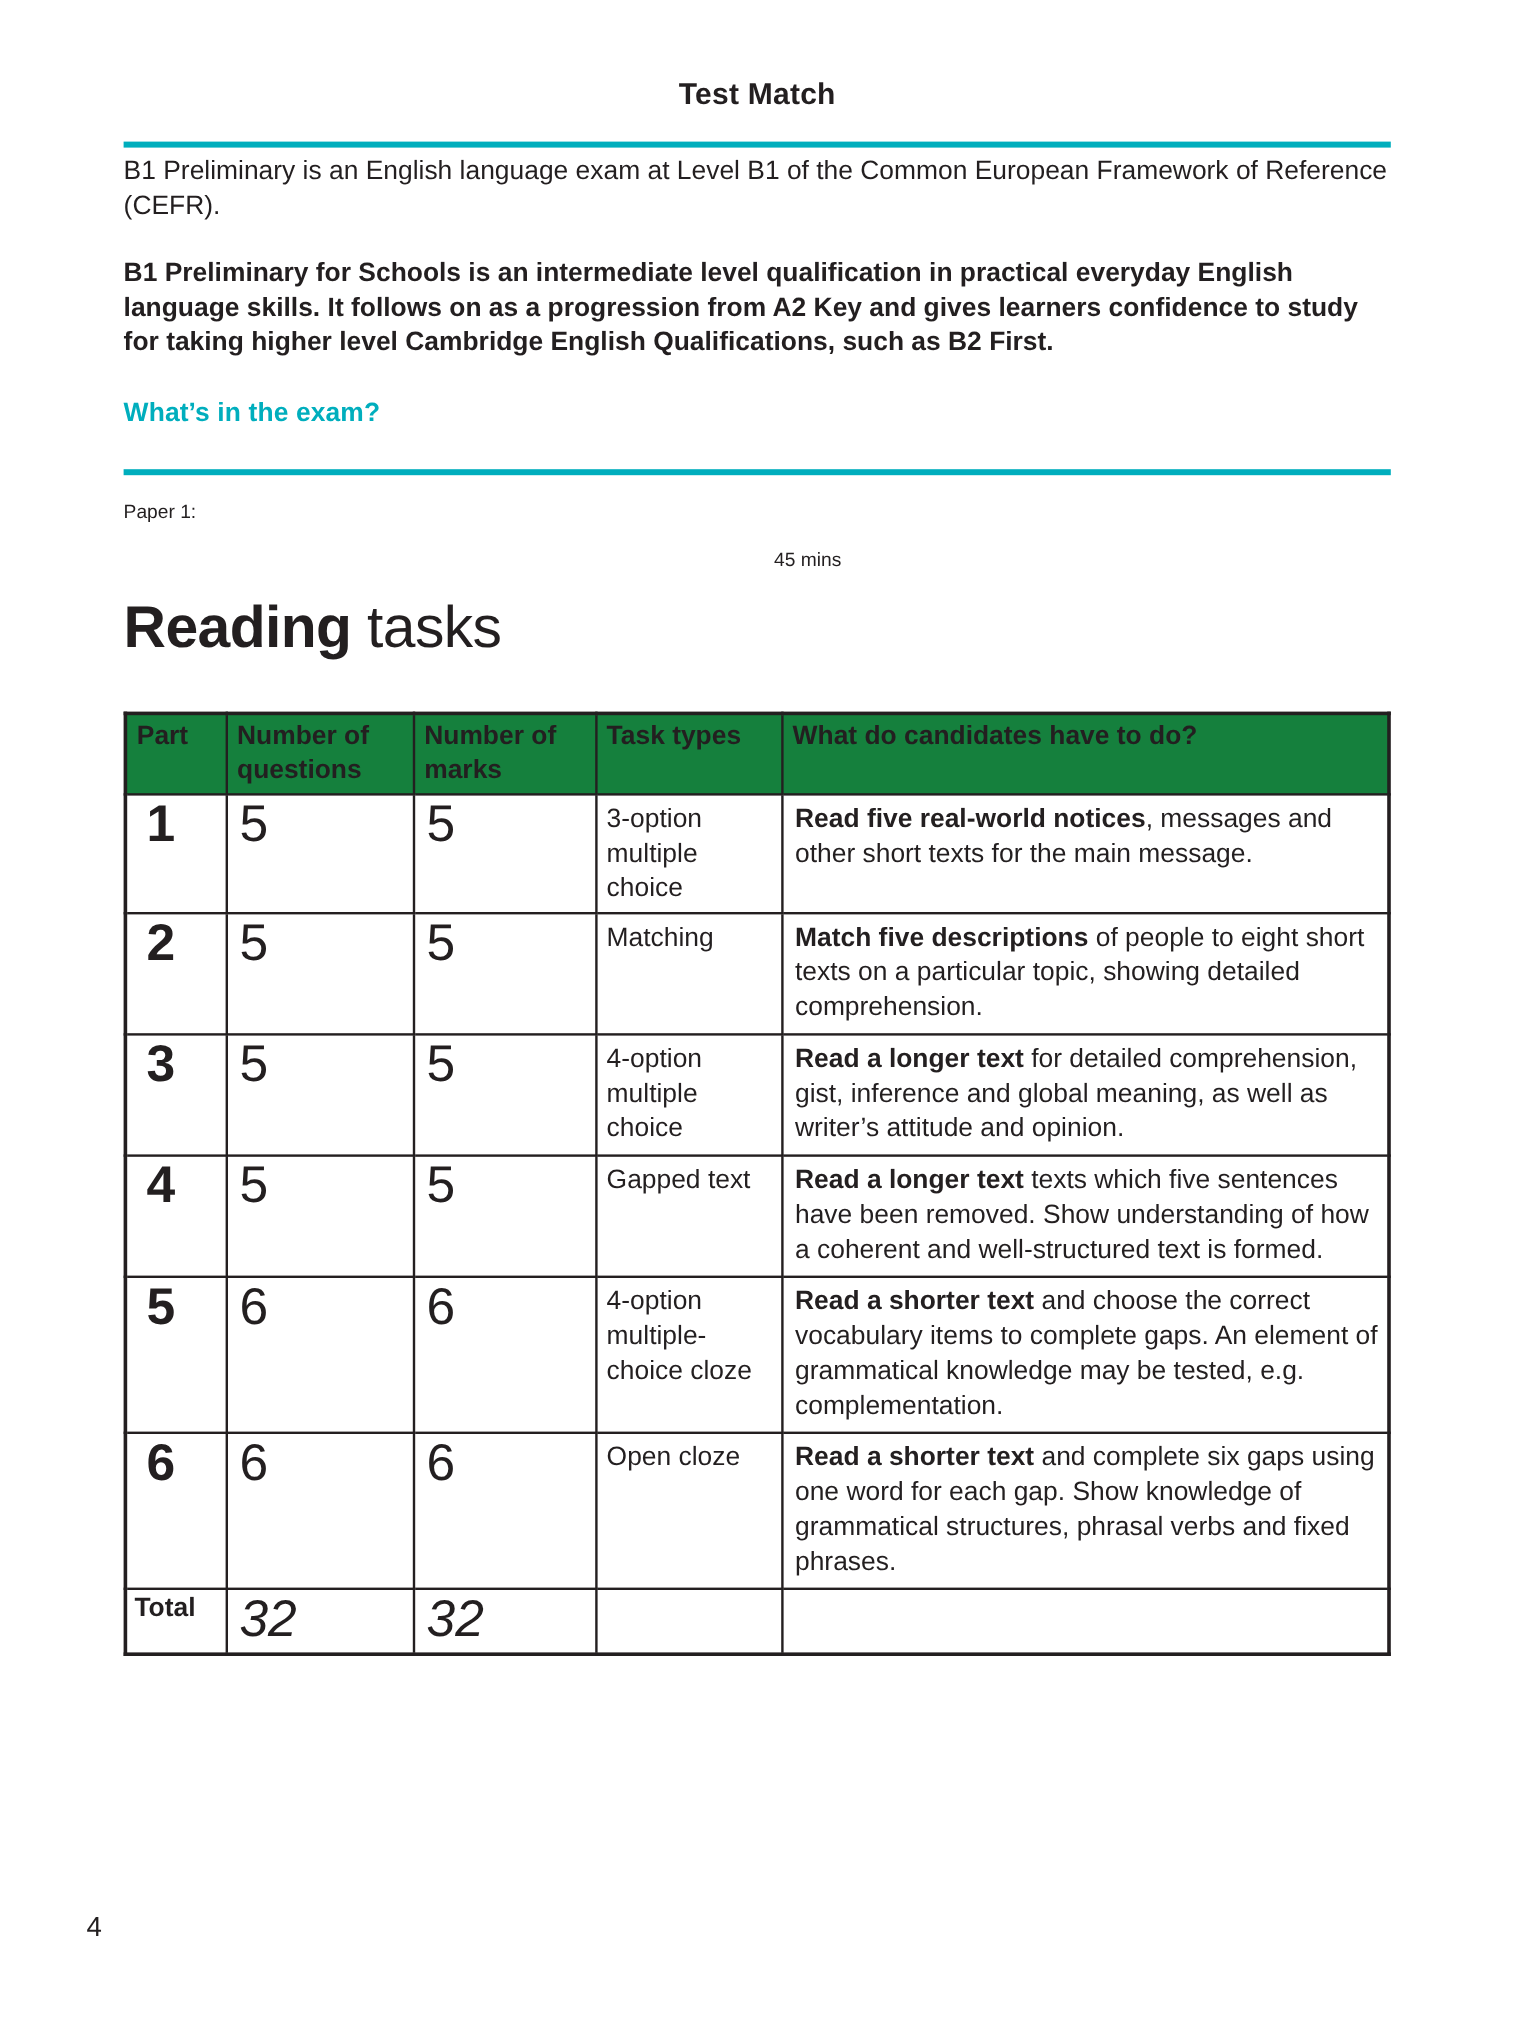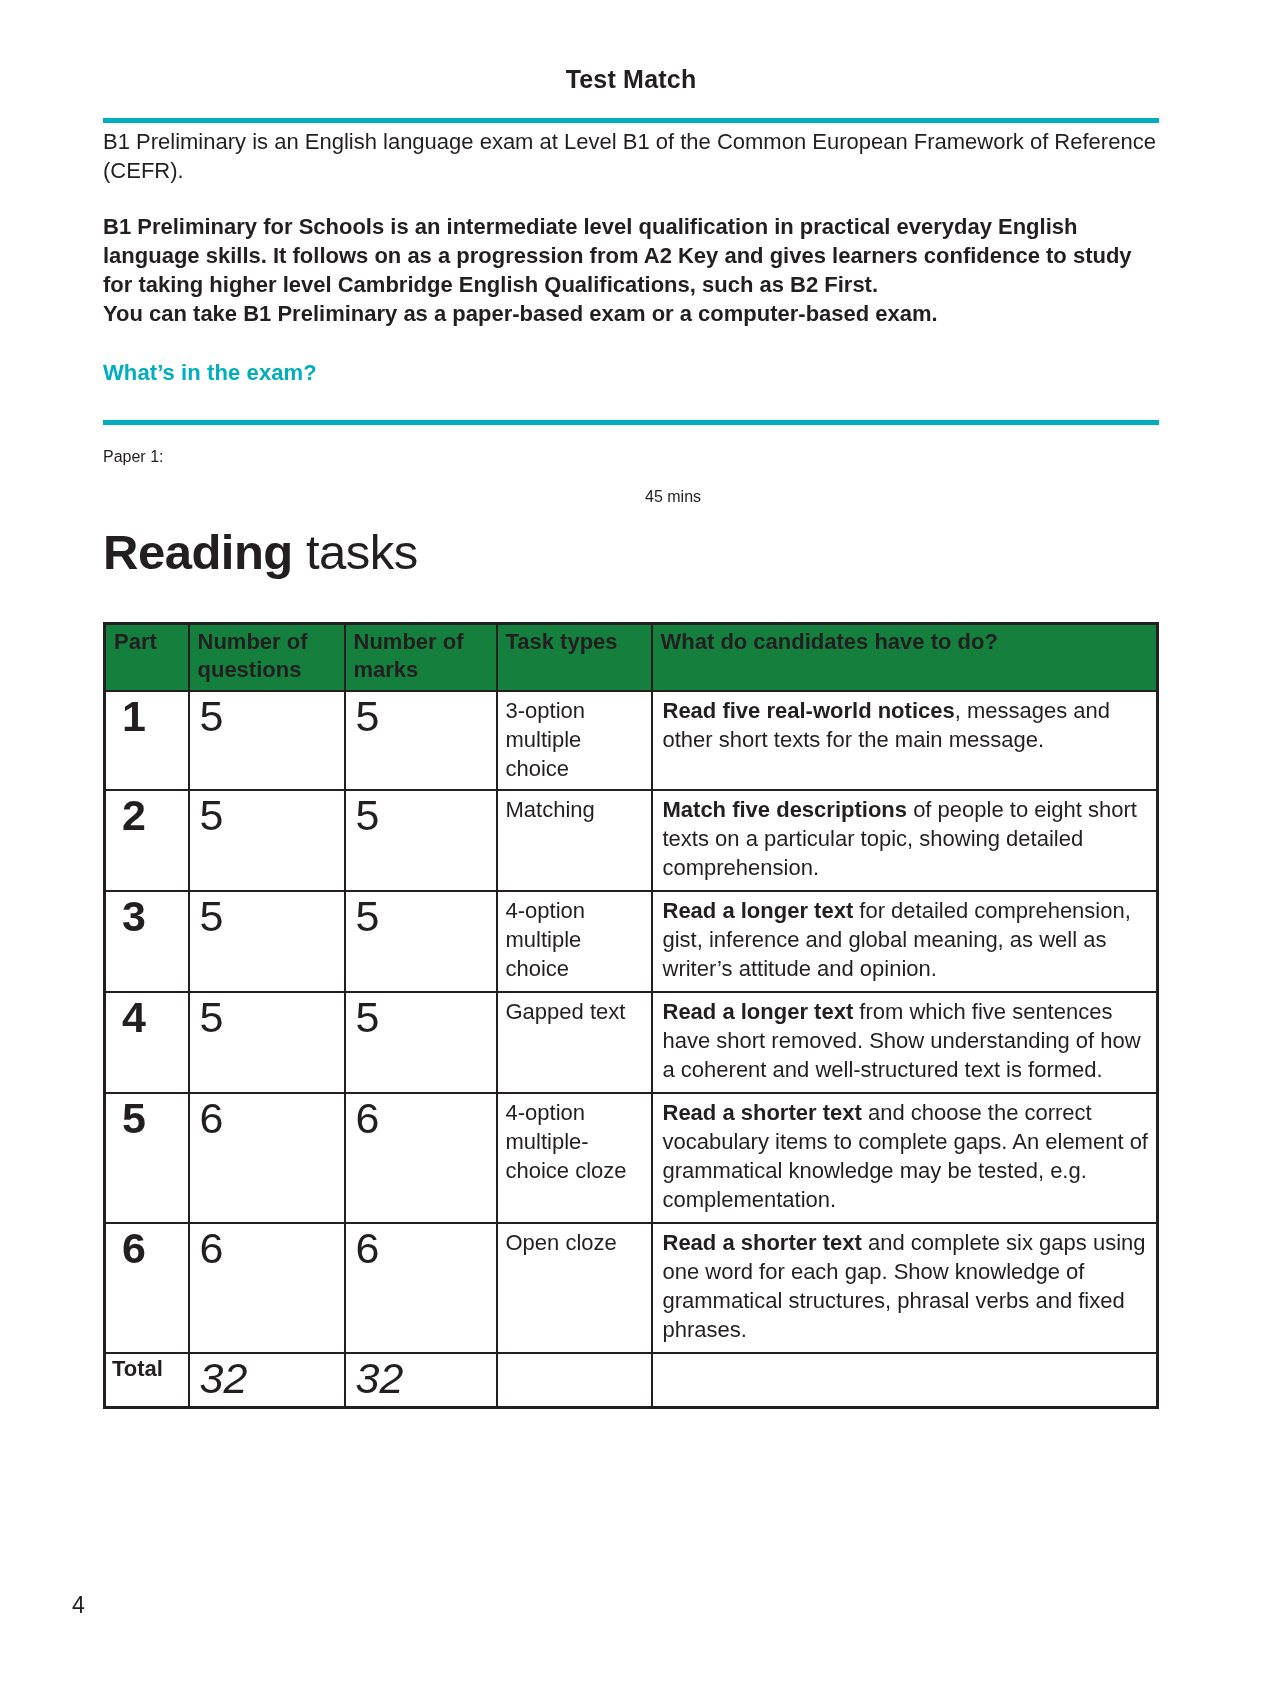--- a/index.html
+++ b/index.html
@@ -133,21 +133,20 @@
 <div class="content">
 
   <div class="doc-title">Test Match</div>
 
   <div class="rule"></div>
 
   <div class="body-text">B1 Preliminary is an English language exam at Level B1 of the Common European Framework of Reference (CEFR).</div>
 
   <div class="para-block">
     <p>B1 Preliminary for Schools is an intermediate level qualification in practical everyday English language skills. It follows on as a progression from A2 Key and gives learners confidence to study for taking higher level Cambridge English Qualifications, such as B2 First.</p>
-    <p>You can take B1 Preliminary as a paper-based exam or a computer-based exam.</p>
   </div>
 
   <div class="teal-heading exam-heading">What’s in the exam?</div>
 
   <div class="rule rule-2"></div>
 
   <div class="paper-row">
     <span class="paper-label">Paper 1:</span>
     <span class="paper-duration">45 mins</span>
   </div>
@@ -191,21 +190,21 @@
         <td class="num-val">5</td>
         <td class="num-val">5</td>
         <td class="task-type">4-option multiple choice</td>
         <td class="desc"><span class="lead">Read a longer text</span><span> for detailed comprehension, gist, inference and global meaning, as well as writer’s attitude and opinion.</span></td>
       </tr>
       <tr>
         <td class="num-part">4</td>
         <td class="num-val">5</td>
         <td class="num-val">5</td>
         <td class="task-type">Gapped text</td>
-        <td class="desc"><span class="lead">Read a longer text</span><span> from which five sentences have short removed. Show understanding of how a coherent and well-structured text is formed.</span></td>
+        <td class="desc"><span class="lead">Read a longer text</span><span> texts which five sentences have been removed. Show understanding of how a coherent and well-structured text is formed.</span></td>
       </tr>
       <tr>
         <td class="num-part">5</td>
         <td class="num-val">6</td>
         <td class="num-val">6</td>
         <td class="task-type">4-option multiple-choice cloze</td>
         <td class="desc"><span class="lead">Read a shorter text</span><span> and choose the correct vocabulary items to complete gaps. An element of grammatical knowledge may be tested, e.g. complementation.</span></td>
       </tr>
       <tr>
         <td class="num-part">6</td>

